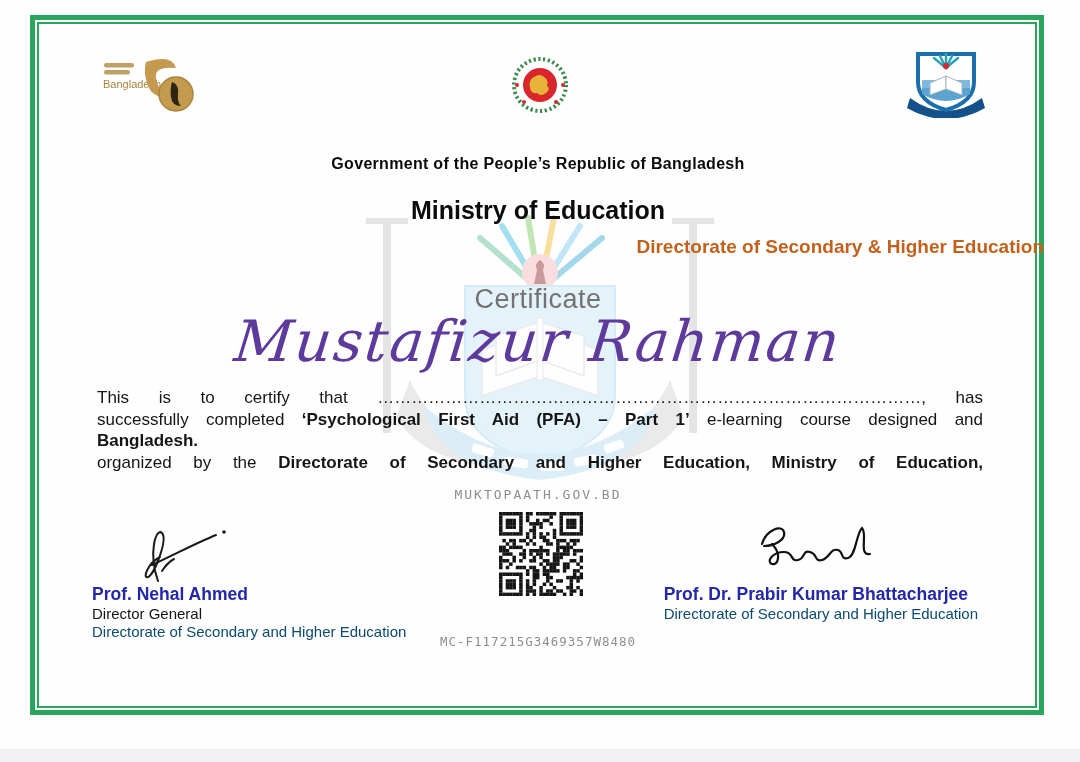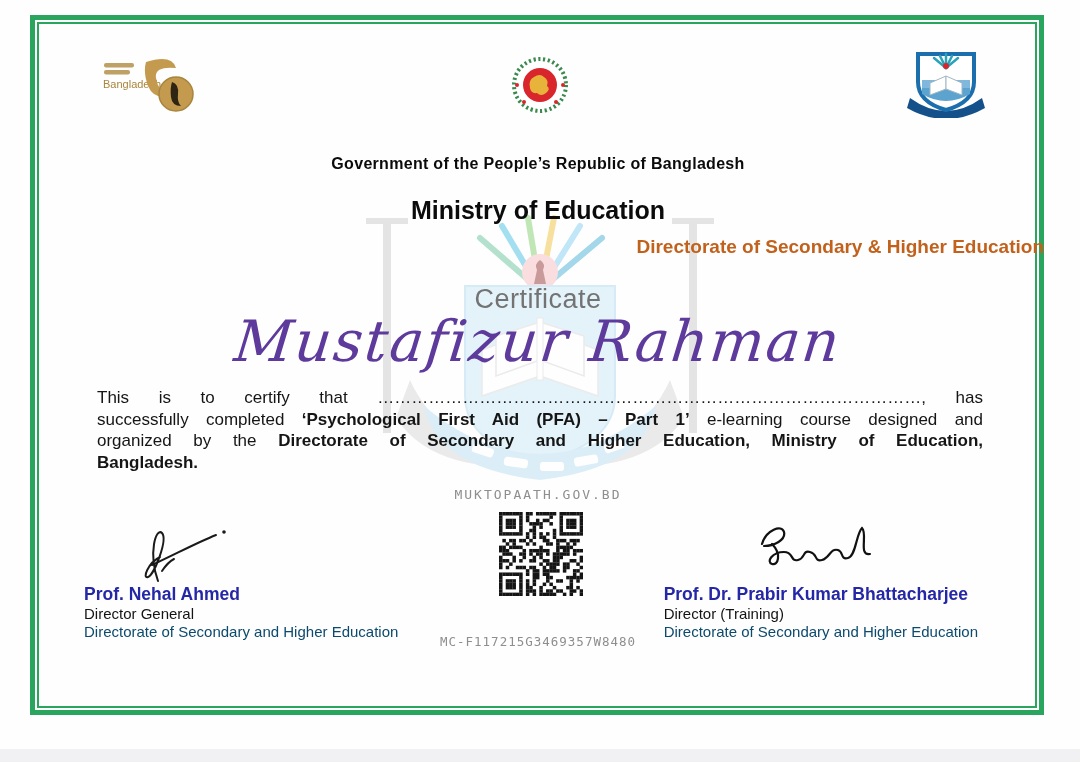--- a/index.html
+++ b/index.html
@@ -30,21 +30,21 @@
 
   .mono{font-family:"DejaVu Sans Mono",monospace;color:#8e8e8e;}
   .site-label{top:487px;font-size:13px;letter-spacing:2px;}
   .qr-wrap{position:absolute;left:499px;top:512px;width:84px;height:84px;}
   .qr-caption{top:634px;font-size:12.5px;letter-spacing:1px;}
 
   .sig-img{position:absolute;}
   .sig-left-img{left:118px;top:513px;}
   .sig-right-img{left:748px;top:520px;}
   .sig-block{position:absolute;top:584px;}
-  .sig-block.left{left:84px;text-align:left;}
+  .sig-block.left{left:92px;text-align:left;}
   .sig-block.right{right:102px;text-align:left;}
   .sig-name{font-size:17.5px;font-weight:bold;color:#2528a6;line-height:21px;}
   .sig-title{font-size:15px;color:#141414;line-height:17.5px;}
   .sig-org{font-size:15px;color:#0c4a6e;line-height:17.5px;}
 
   .logo{position:absolute;}
   .logo-left{left:98px;top:56px;}
   .logo-center{left:506px;top:55px;}
   .logo-right{left:902px;top:46px;}
 
@@ -158,22 +158,22 @@
 
   <div class="center-text h-gov layer">Government of the People’s Republic of Bangladesh</div>
   <div class="center-text h-min layer">Ministry of Education</div>
   <div class="center-text h-dir layer">Directorate of Secondary &amp; Higher Education</div>
   <div class="center-text h-cert layer">Certificate</div>
   <div class="center-text recipient layer">Mustafizur Rahman</div>
 
   <div class="body-text layer">
       <div class="body-line"><span>This is to certify that </span><span>……………………………………………………………………………………,</span><span> has</span></div>
       <div class="body-line"><span>successfully completed </span><span class="b">‘Psychological First Aid (PFA) – Part 1’</span><span> e-learning course designed and</span></div>
+      <div class="body-line last"><span class="b">Bangladesh.</span></div>
       <div class="body-line"><span>organized by the </span><span class="b">Directorate of Secondary and Higher Education, Ministry of Education,</span></div>
-      <div class="body-line last"><span class="b">Bangladesh.</span></div>
     </div>
 
   <div class="center-text site-label mono layer">MUKTOPAATH.GOV.BD</div>
   <div class="qr-wrap layer" id="qr"><svg width="84" height="84" viewBox="0 0 84 84" fill="#141414">
         <rect x="0.00" y="0.00" width="3.51" height="3.51"></rect>
         <rect x="3.36" y="0.00" width="3.51" height="3.51"></rect>
         <rect x="6.72" y="0.00" width="3.51" height="3.51"></rect>
         <rect x="10.08" y="0.00" width="3.51" height="3.51"></rect>
         <rect x="13.44" y="0.00" width="3.51" height="3.51"></rect>
         <rect x="16.80" y="0.00" width="3.51" height="3.51"></rect>
@@ -505,18 +505,17 @@
   <div class="sig-img sig-right-img layer">
     <svg width="134" height="58" viewBox="0 0 134 58">
       <g stroke="#111" stroke-width="2.2" fill="none" stroke-linecap="round">
         <path d="M14,24 C18,10 34,4 36,12 C38,20 26,26 16,26"></path>
         <path d="M24,24 C34,34 30,46 24,44 C18,42 24,32 36,32 C46,32 42,42 50,40 C58,38 54,30 62,32 C70,34 66,42 74,40 C82,38 82,28 90,30 C96,32 92,40 100,38 C108,36 108,14 114,8 C120,14 110,36 122,34"></path>
       </g>
     </svg>
   </div>
   <div class="sig-block right layer">
     <div class="sig-name">Prof. Dr. Prabir Kumar Bhattacharjee</div>
-    <div class="sig-title">Director (Training)</div>
     <div class="sig-org">Directorate of Secondary and Higher Education</div>
   </div>
 
   <div class="footer-strip"></div>
 </div>
 
 </body></html>

